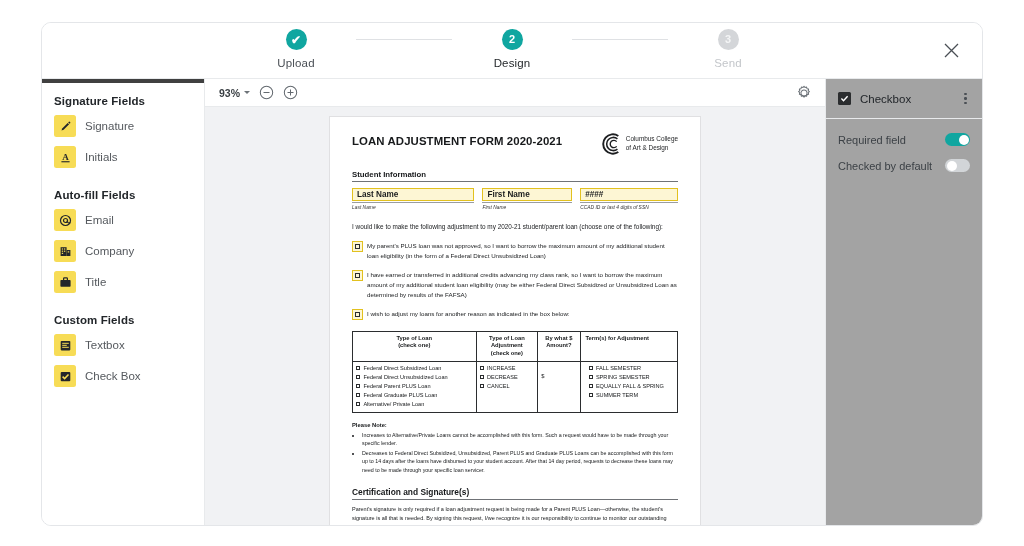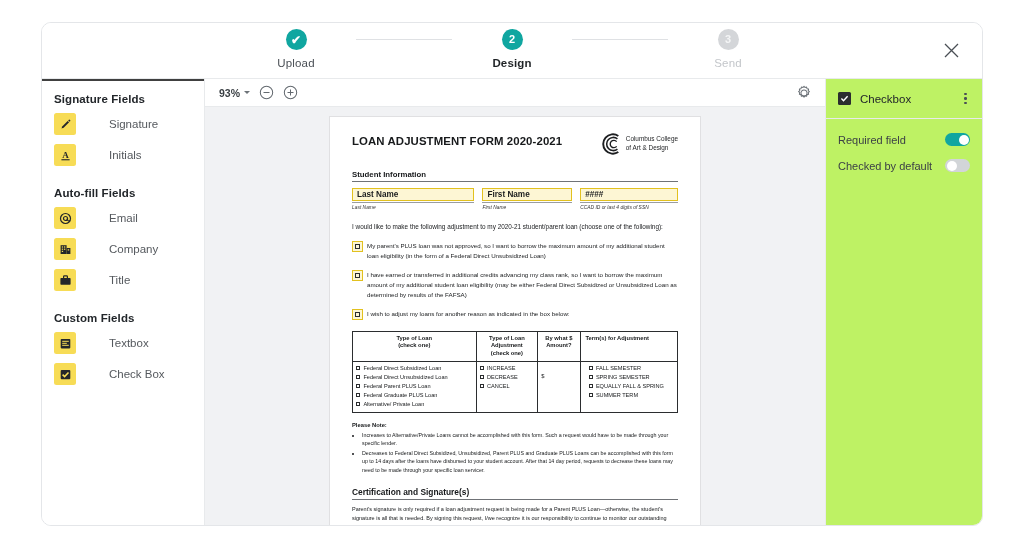--- a/index.html
+++ b/index.html
@@ -43,21 +43,21 @@
     font-size: 11px; font-weight: bold; color: #fff;
     line-height: 1;
   }
   .step-dot.done { background: #10a6a0; }
   .step-dot.active { background: #10a6a0; }
   .step-dot.todo { background: #d4d6d9; color: #f4f5f6; }
   .step-dot .chk { font-size: 12px; }
   .step-label {
     margin-top: 7px; font-size: 11.5px; color: #4a4f55; letter-spacing: .15px;
   }
-  .step-label.active { font-weight: bold; color: #1f2326; }
+  .step-label.active { font-weight: normal; color: #1f2326; }
   .step-label.todo { color: #c3c6ca; }
   .connector {
     height: 1px; background: #dfe1e4; width: 96px; margin-top: 10px;
   }
   .close-btn {
     position: absolute; right: 18px; top: 14px;
     width: 26px; height: 26px;
     display: flex; align-items: center; justify-content: center;
     cursor: pointer;
   }
@@ -68,21 +68,21 @@
 
   
   .sidebar {
     width: 163px; flex: 0 0 163px;
     border-right: 1px solid #e8eaec;
     background: #fff;
     padding: 0;
     overflow: hidden;
   }
   .side-sec { padding: 12px 12px 8px 12px; }
-  .side-sec.divided { border-top: 2px solid #404040; }
+  .side-sec.divided { border-top: 4px solid #404040; }
   .side-title {
     font-size: 11.5px; font-weight: bold; color: #22262a;
     margin-bottom: 8px; letter-spacing: .1px;
   }
   .signer-select {
     height: 25px; background: #f1f2f4; border-radius: 3px;
     display: flex; align-items: center; padding: 0 7px;
     cursor: pointer;
   }
   .signer-avatar {
@@ -100,21 +100,21 @@
   .signer-name { font-size: 11.5px; color: #2c3034; margin-left: 7px; flex: 1; }
   .caret { width: 0; height: 0; border-left: 3.5px solid transparent;
            border-right: 3.5px solid transparent; border-top: 4px solid #7a8086; }
   .add-row {
     display: flex; align-items: center; margin-top: 7px; cursor: pointer;
   }
   .add-plus { color: #10a6a0; font-size: 15px; line-height: 1; font-weight: 400; }
   .add-label { color: #10a6a0; font-size: 11px; font-weight: bold; margin-left: 2px; }
 
   .field-item {
-    display: flex; align-items: center; margin-bottom: 9px; cursor: pointer; gap: 24px;
+    display: flex; align-items: center; margin-bottom: 9px; cursor: pointer;
   }
   .field-icon {
     width: 22px; height: 22px; flex: 0 0 22px;
     background: #f7dc56; border-radius: 2.5px;
     display: flex; align-items: center; justify-content: center;
   }
   .field-icon svg { display: block; }
   .field-label { font-size: 11.5px; color: #55595e; margin-left: 9px; }
 
   
@@ -202,21 +202,21 @@
   .note-list li { font-size: 5.3px; line-height: 1.55; margin-bottom: 2px; }
   .cert-head {
     font-size: 8.4px; font-weight: bold; margin-top: 13px; padding-bottom: 2.5px;
     border-bottom: 1px solid #6f7276;
   }
   .cert-para { font-size: 5.5px; line-height: 1.6; margin-top: 5px; }
 
   
   .rpanel {
     width: 157px; flex: 0 0 157px;
-    border-left: 1px solid #e8eaec; background: #bef264;
+    border-left: 1px solid #e8eaec; background: #a3a3a3;
   }
   .rpanel-head {
     height: 40px; display: flex; align-items: center; padding: 0 12px;
     border-bottom: 1px solid #e8eaec;
   }
   .rp-chk {
     width: 13px; height: 13px; flex: 0 0 13px;
     background: #2b2d2f; border-radius: 1.5px;
     display: flex; align-items: center; justify-content: center;
   }

